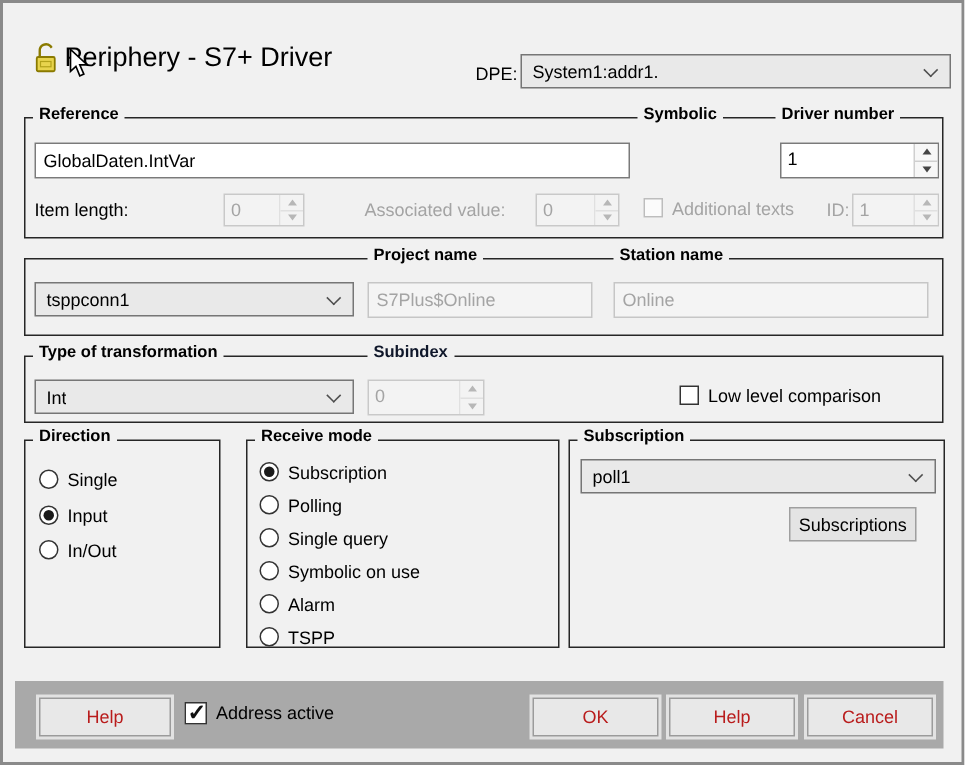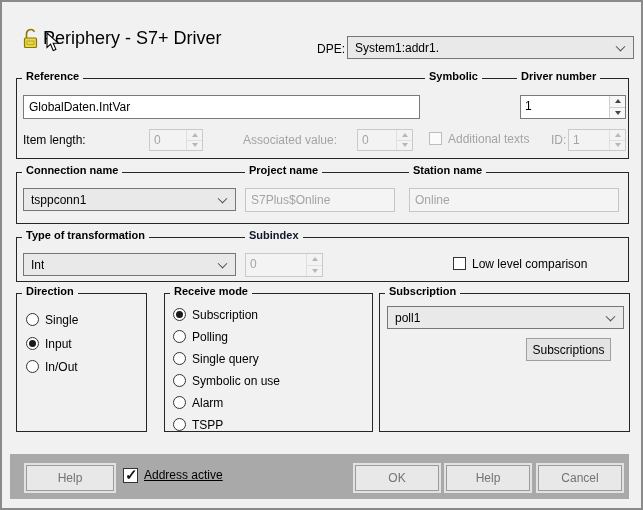--- a/index.html
+++ b/index.html
@@ -40,21 +40,21 @@
   .spin.off .sval { color:#a4a4a4; }
   .spin.off .sbtns { border-left-color:#e0e0e0; }
   .spin.off .sbtns > div { background:#f3f3f3; }
   .spin.off .sbtns > div + div { border-top-color:#e0e0e0; }
   .spin.off .tri-up { border-bottom-color:#b7b7b7; }
   .spin.off .tri-down { border-top-color:#b7b7b7; }
 
   .btn { position:absolute; border:1px solid #9f9f9f; background:#e4e4e4; color:#000;
          font:12px "Liberation Sans", sans-serif; display:flex; align-items:center; justify-content:center; }
   .fbar { position:absolute; left:8px; top:452px; width:619px; height:45px; background:#a9a9a9; }
-  .fbtn { position:absolute; border:1px solid #9b9b9b; background:#e8e8e8; color:#737373;
+  .fbtn { position:absolute; border:1px solid #9b9b9b; background:#e8e8e8; color:#b91c1c;
           box-shadow:0 0 0 2px #e2e2e2; font:12px "Liberation Sans", sans-serif;
           display:flex; align-items:center; justify-content:center;text-align:center; }
 
   .row { position:absolute; display:flex; align-items:flex-start; gap:6px; font-size:12px; color:#000; white-space:nowrap; }
   .radio { width:13px; height:13px; border:1px solid #333; border-radius:50%; background:#fff; position:relative; flex:0 0 auto; }
   .radio.on::after { content:""; position:absolute; left:2px; top:2px; right:2px; bottom:2px;
                      border-radius:50%; background:#1a1a1a; }
   .cbox { width:13px; height:13px; border:1px solid #333; background:#fff; position:relative; flex:0 0 auto; }
   .cbox.on::after { content:"\2713"; position:absolute; left:0; top:-3px; font-size:13px; font-weight:bold; color:#111; }
   .cbox.disc { border-color:#bdbdbd; background:#fbfbfb; }
@@ -140,21 +140,20 @@
             <span class="tri-up"></span>
           </div>
           <div>
             <span class="tri-down"></span>
           </div>
         </span>
     </div>
   </div>
 
   <div class="group" style="left:14px; top:170px; width:613px; height:52px;">
-    <span class="glbl" style="left:5px;">Connection name</span>
     <span class="glbl" style="left:228px;">Project name</span>
     <span class="glbl" style="left:392px;">Station name</span>
 
     <div class="combo" style="left:6px; top:15px; width:213px;">
       <span class="cval">tsppconn1</span>
       <span class="chev"></span>
     </div>
     <input class="tinput off" style="left: 228px; top: 15px; width: 150px; height: 24px;" value="S7Plus$Online">
     <input class="tinput off" style="left: 392px; top: 15px; width: 210px; height: 24px;" value="Online">
   </div>
@@ -232,21 +231,21 @@
     <span class="glbl" style="left:5px;">Subscription</span>
     <div class="combo" style="left:7px; top:12px; width:237px;">
       <span class="cval">poll1</span>
       <span class="chev"></span>
     </div>
     <div class="btn" style="left:146px; top:44px; width:85px; height:23px;">Subscriptions</div>
   </div>
 
   <div class="fbar">
     <div class="fbtn" style="left:16px; top:11px; width:88px; height:26px;">Help</div>
-    <div class="row" style="left:113px; top:14px;text-decoration:underline;">
+    <div class="row" style="left:113px; top:14px;">
       <span class="cbox big on"></span>
       <span>Address active</span>
     </div>
     <div class="fbtn" style="left:345px; top:11px; width:84px; height:26px;">OK</div>
     <div class="fbtn" style="left:436px; top:11px; width:84px; height:26px;">Help</div>
     <div class="fbtn" style="left:528px; top:11px; width:84px; height:26px;">Cancel</div>
   </div>
 
 </div>
 

